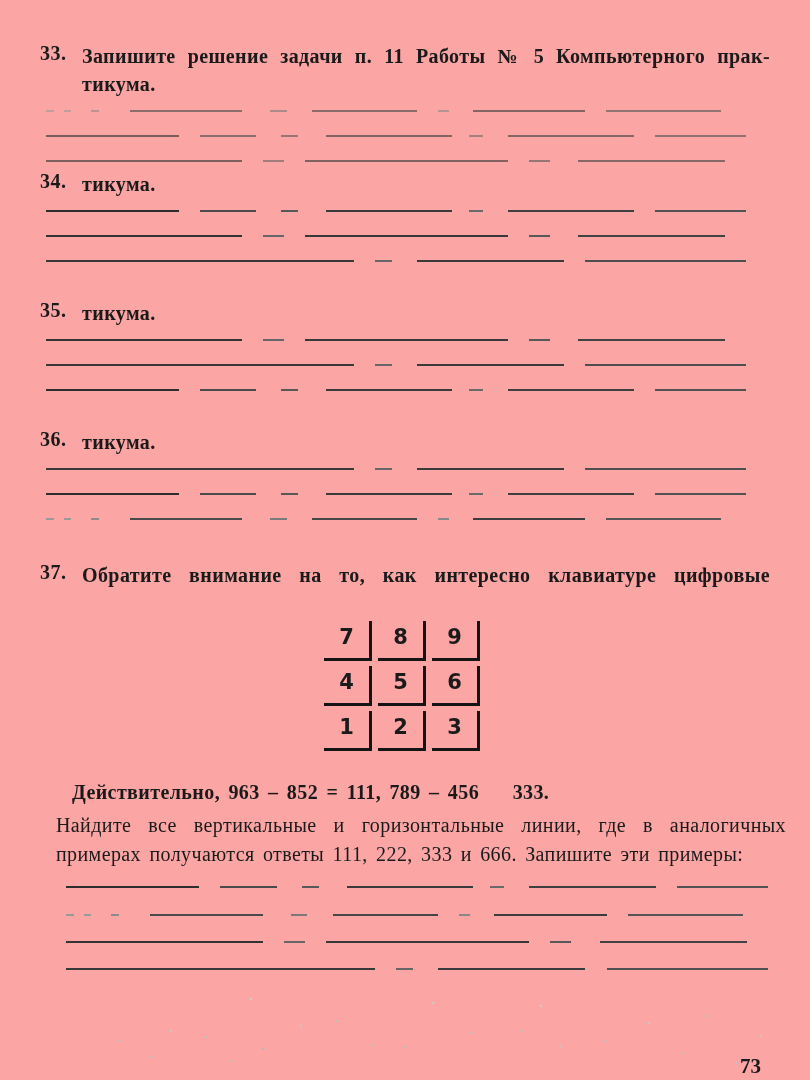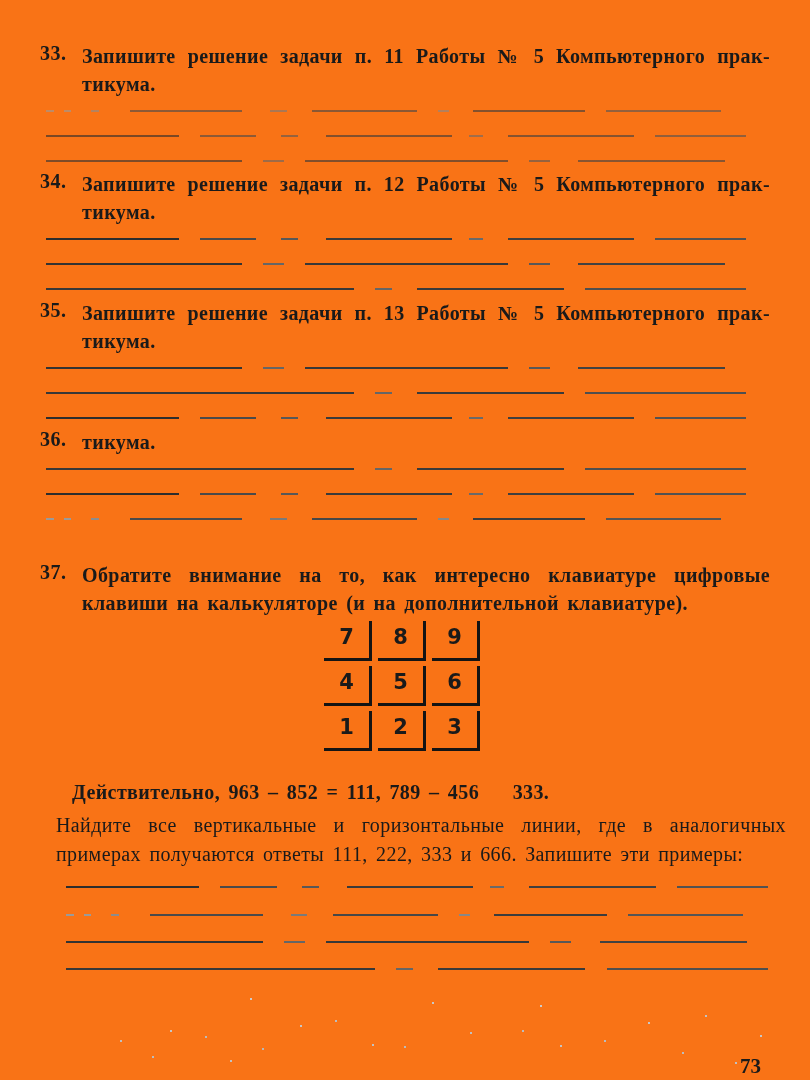--- a/index.html
+++ b/index.html
@@ -1,21 +1,21 @@
 <!DOCTYPE html>
 <html><head>
 <meta charset="utf-8">
 <style>
   * { margin: 0; padding: 0; box-sizing: border-box; }
   html, body { background: #ffffff; }
   .page {
     position: relative;
     width: 810px;
     height: 1080px;
-    background: #f97316;
+    background: #fca5a5;
     font-family: "Liberation Serif", serif;
     color: #1a1a1a;
     overflow: hidden;
   }
 
   
   .exercise {
     position: absolute;
     left: 40px;
     width: 730px;
@@ -180,36 +180,34 @@
       <div class="aline lv1 faint"></div>
       <div class="aline lv2 faint"></div>
       <div class="aline lv3 faint"></div>
     </div>
   </section>
 
   <section class="exercise ex34">
     <div class="ex-head">
       <span class="ex-num">34.</span>
       <div class="ex-text">
-        <div class="jline">Запишите решение задачи п. 12 Работы № 5 Компьютерного прак-</div>
         <div>тикума.</div>
       </div>
     </div>
     <div class="lines">
       <div class="aline lv2"></div>
       <div class="aline lv3"></div>
       <div class="aline lv4"></div>
     </div>
   </section>
 
   <section class="exercise ex35">
     <div class="ex-head">
       <span class="ex-num">35.</span>
       <div class="ex-text">
-        <div class="jline">Запишите решение задачи п. 13 Работы № 5 Компьютерного прак-</div>
         <div>тикума.</div>
       </div>
     </div>
     <div class="lines">
       <div class="aline lv3"></div>
       <div class="aline lv4"></div>
       <div class="aline lv2"></div>
     </div>
   </section>
 
@@ -225,21 +223,20 @@
       <div class="aline lv2"></div>
       <div class="aline lv1"></div>
     </div>
   </section>
 
   <section class="exercise ex37">
     <div class="ex-head">
       <span class="ex-num">37.</span>
       <div class="ex-text">
         <div class="jline">Обратите внимание на то, как интересно клавиатуре цифровые</div>
-        <div>клавиши на калькуляторе (и на дополнительной клавиатуре).</div>
       </div>
     </div>
   </section>
 
   <div class="keypad">
     <div class="key">
         <span>7</span>
       </div>
     <div class="key">
         <span>8</span>

